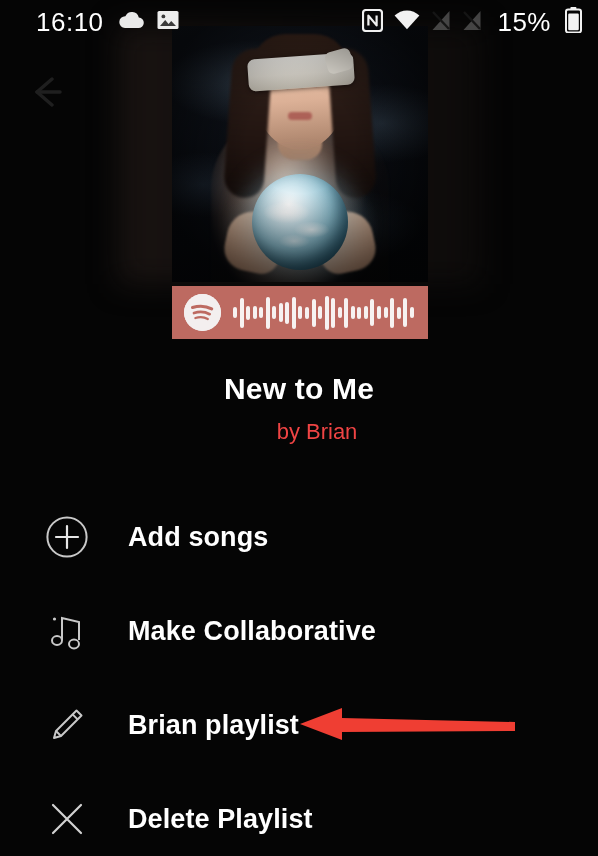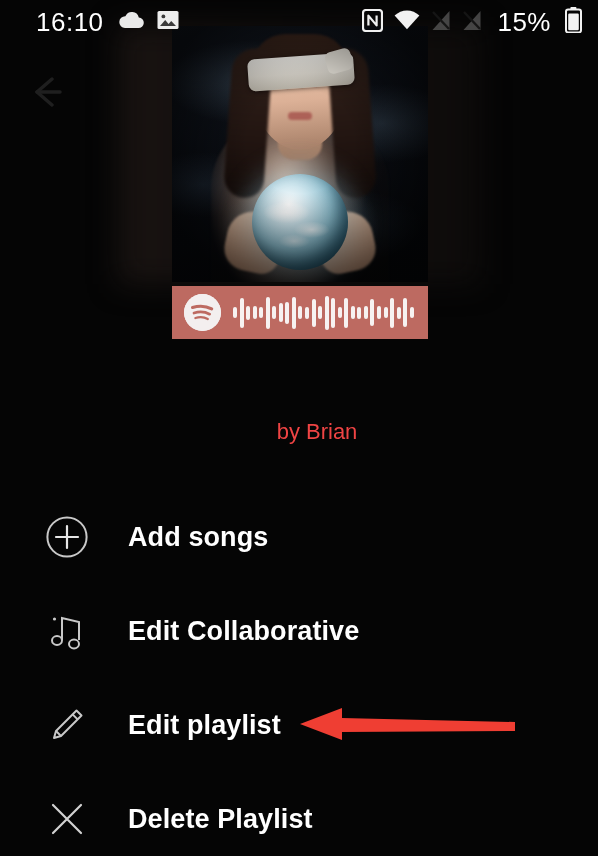--- a/index.html
+++ b/index.html
@@ -450,20 +450,21 @@
     </div>
   </div>
 
   <div class="backarrow">
     <svg width="44" height="44" viewBox="0 0 44 44" aria-hidden="true">
       <path d="M26 9 11 22l15 13" fill="none" stroke="#ffffff" stroke-width="3.4" stroke-linecap="round" stroke-linejoin="round"></path>
       <path d="M11 22h23" stroke="#ffffff" stroke-width="3.4" stroke-linecap="round"></path>
     </svg>
   </div>
 
+  <div class="title">New to Me</div>
   <div class="subtitle">by Brian</div>
 
   <div class="menu">
 
     <div class="menu-row">
       <span class="menu-icon">
         <svg width="44" height="44" viewBox="0 0 44 44" aria-hidden="true">
           <circle cx="22" cy="22" r="19.6" fill="none" stroke="#c9c9c9" stroke-width="2"></circle>
           <path d="M22 11v22M11 22h22" stroke="#e6e6e6" stroke-width="2.2" stroke-linecap="round"></path>
         </svg>
@@ -473,32 +474,32 @@
 
     <div class="menu-row">
       <span class="menu-icon">
         <svg width="44" height="44" viewBox="0 0 44 44" aria-hidden="true">
           <path d="M17 31V9l17 4v18" fill="none" stroke="#c9c9c9" stroke-width="2"></path>
           <ellipse cx="12" cy="31.5" rx="5" ry="4.4" fill="none" stroke="#c9c9c9" stroke-width="2"></ellipse>
           <ellipse cx="29" cy="35" rx="5" ry="4.4" fill="none" stroke="#c9c9c9" stroke-width="2"></ellipse>
           <circle cx="9.5" cy="10" r="1.6" fill="#c9c9c9"></circle>
         </svg>
       </span>
-      <span class="menu-label">Edit Collaborative</span>
+      <span class="menu-label">Make Collaborative</span>
     </div>
 
     <div class="menu-row">
       <span class="menu-icon">
         <svg width="44" height="44" viewBox="0 0 44 44" aria-hidden="true">
           <path d="M31.5 7.5l5 5L16 33l-7 2 2-7z" fill="none" stroke="#c9c9c9" stroke-width="2" stroke-linejoin="round"></path>
           <path d="M27.6 11.4l5 5" stroke="#c9c9c9" stroke-width="2"></path>
           <path d="M11 28l5 5" stroke="#c9c9c9" stroke-width="2"></path>
         </svg>
       </span>
-      <span class="menu-label">Edit playlist</span>
+      <span class="menu-label">Brian playlist</span>
     </div>
 
     <div class="menu-row">
       <span class="menu-icon">
         <svg width="44" height="44" viewBox="0 0 44 44" aria-hidden="true">
           <path d="M8 8l28 28M36 8L8 36" stroke="#d2d2d2" stroke-width="2.2" stroke-linecap="round"></path>
         </svg>
       </span>
       <span class="menu-label">Delete Playlist</span>
     </div>

